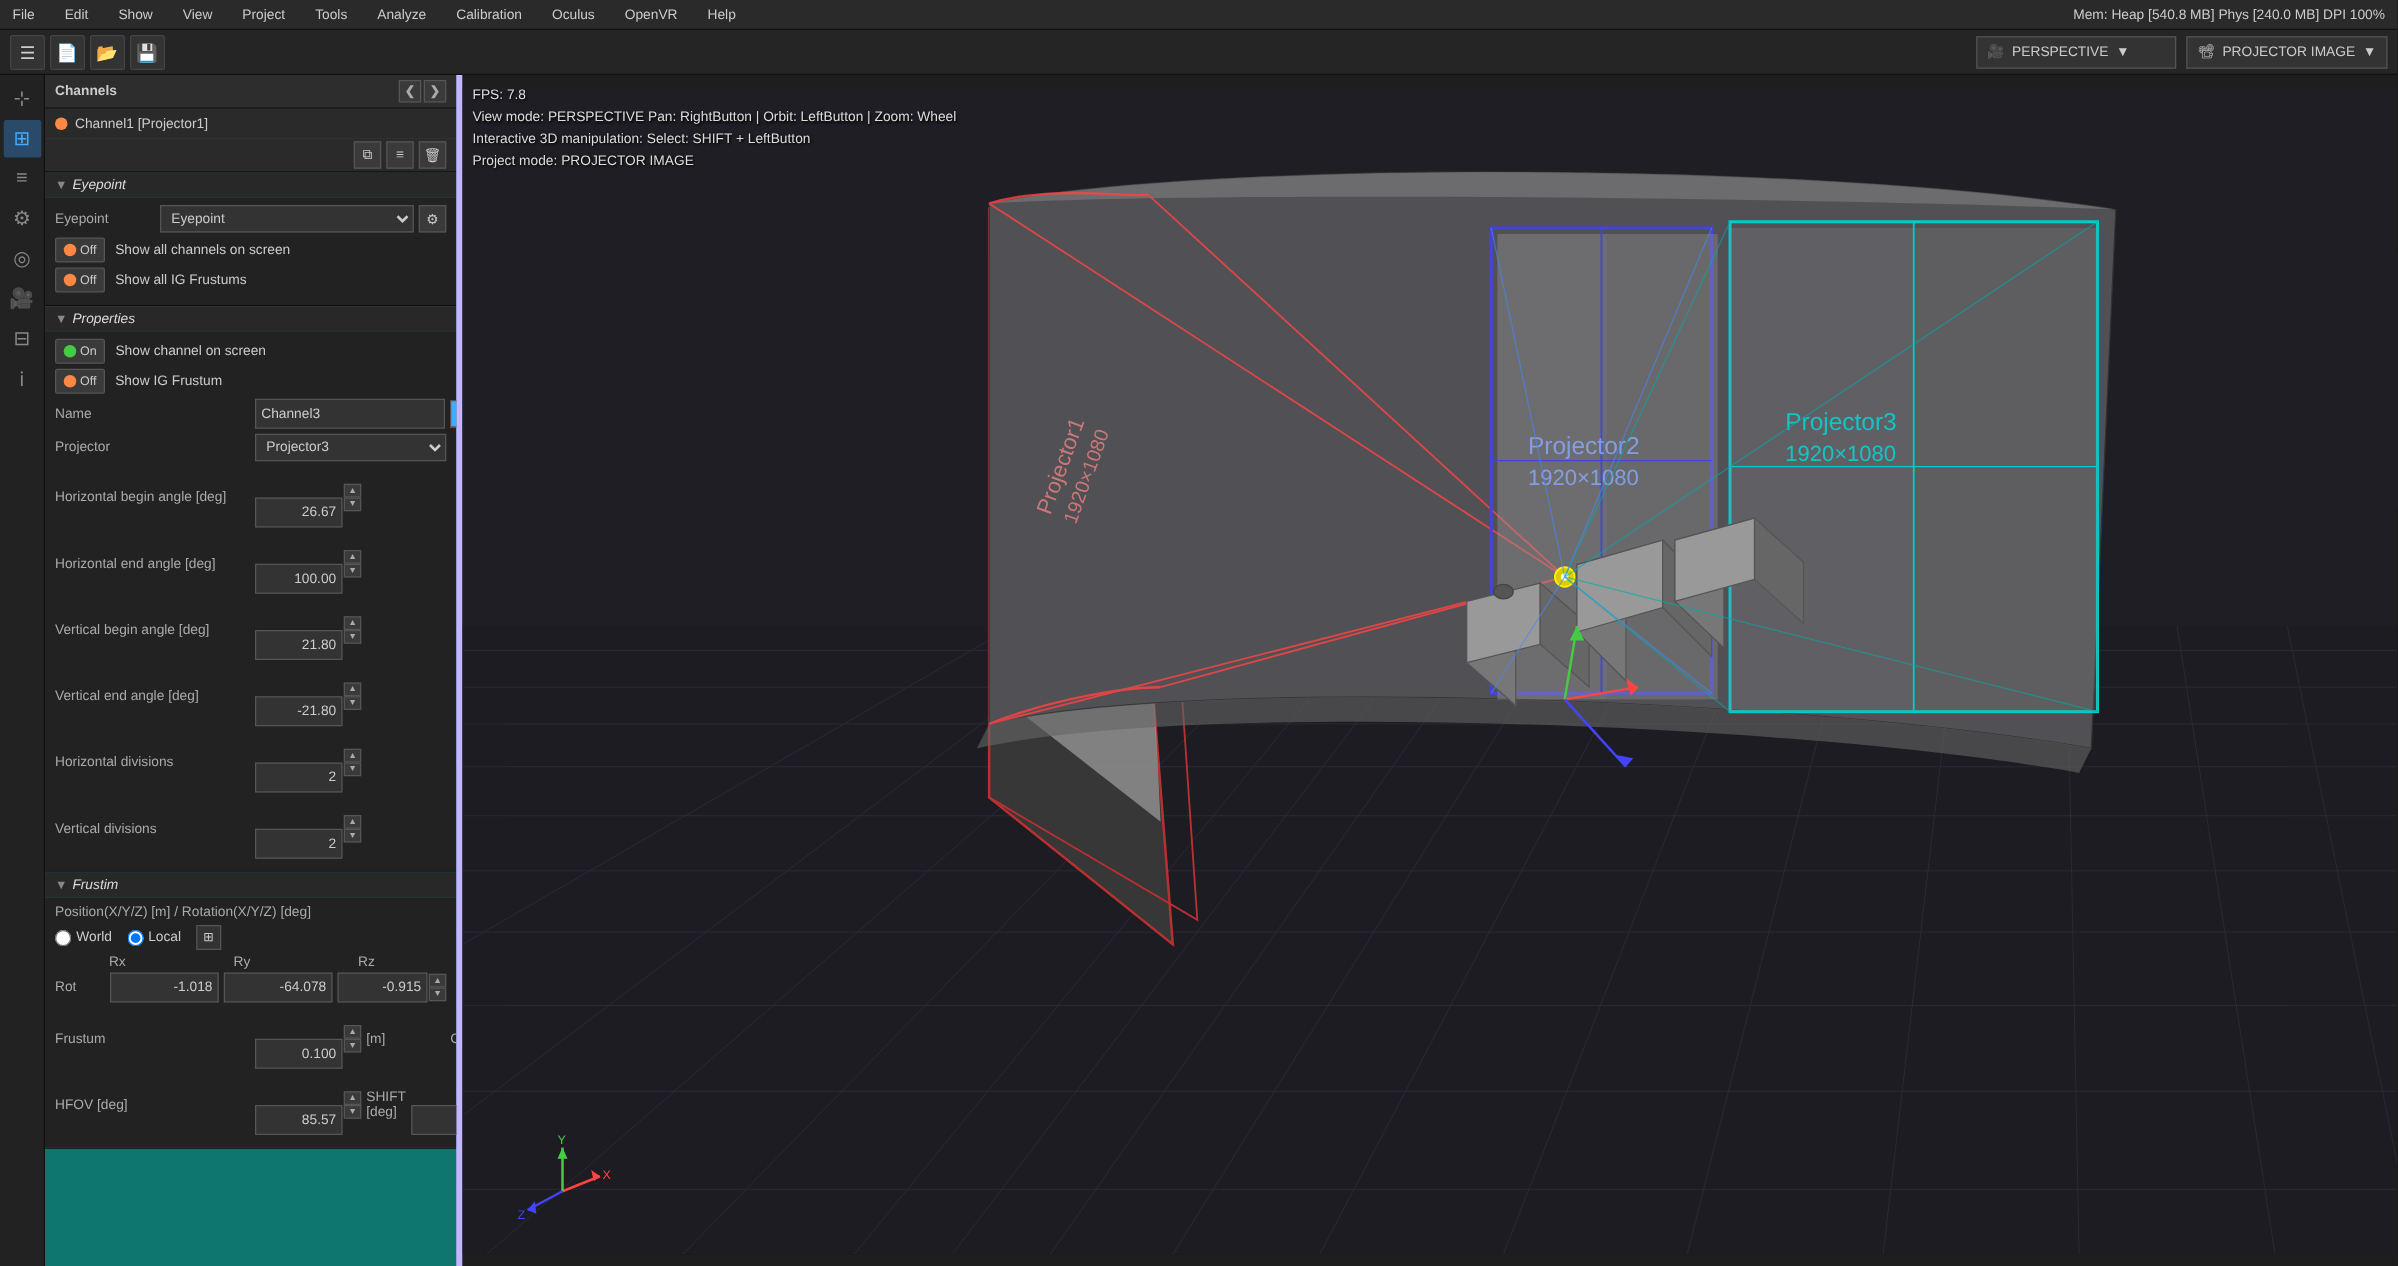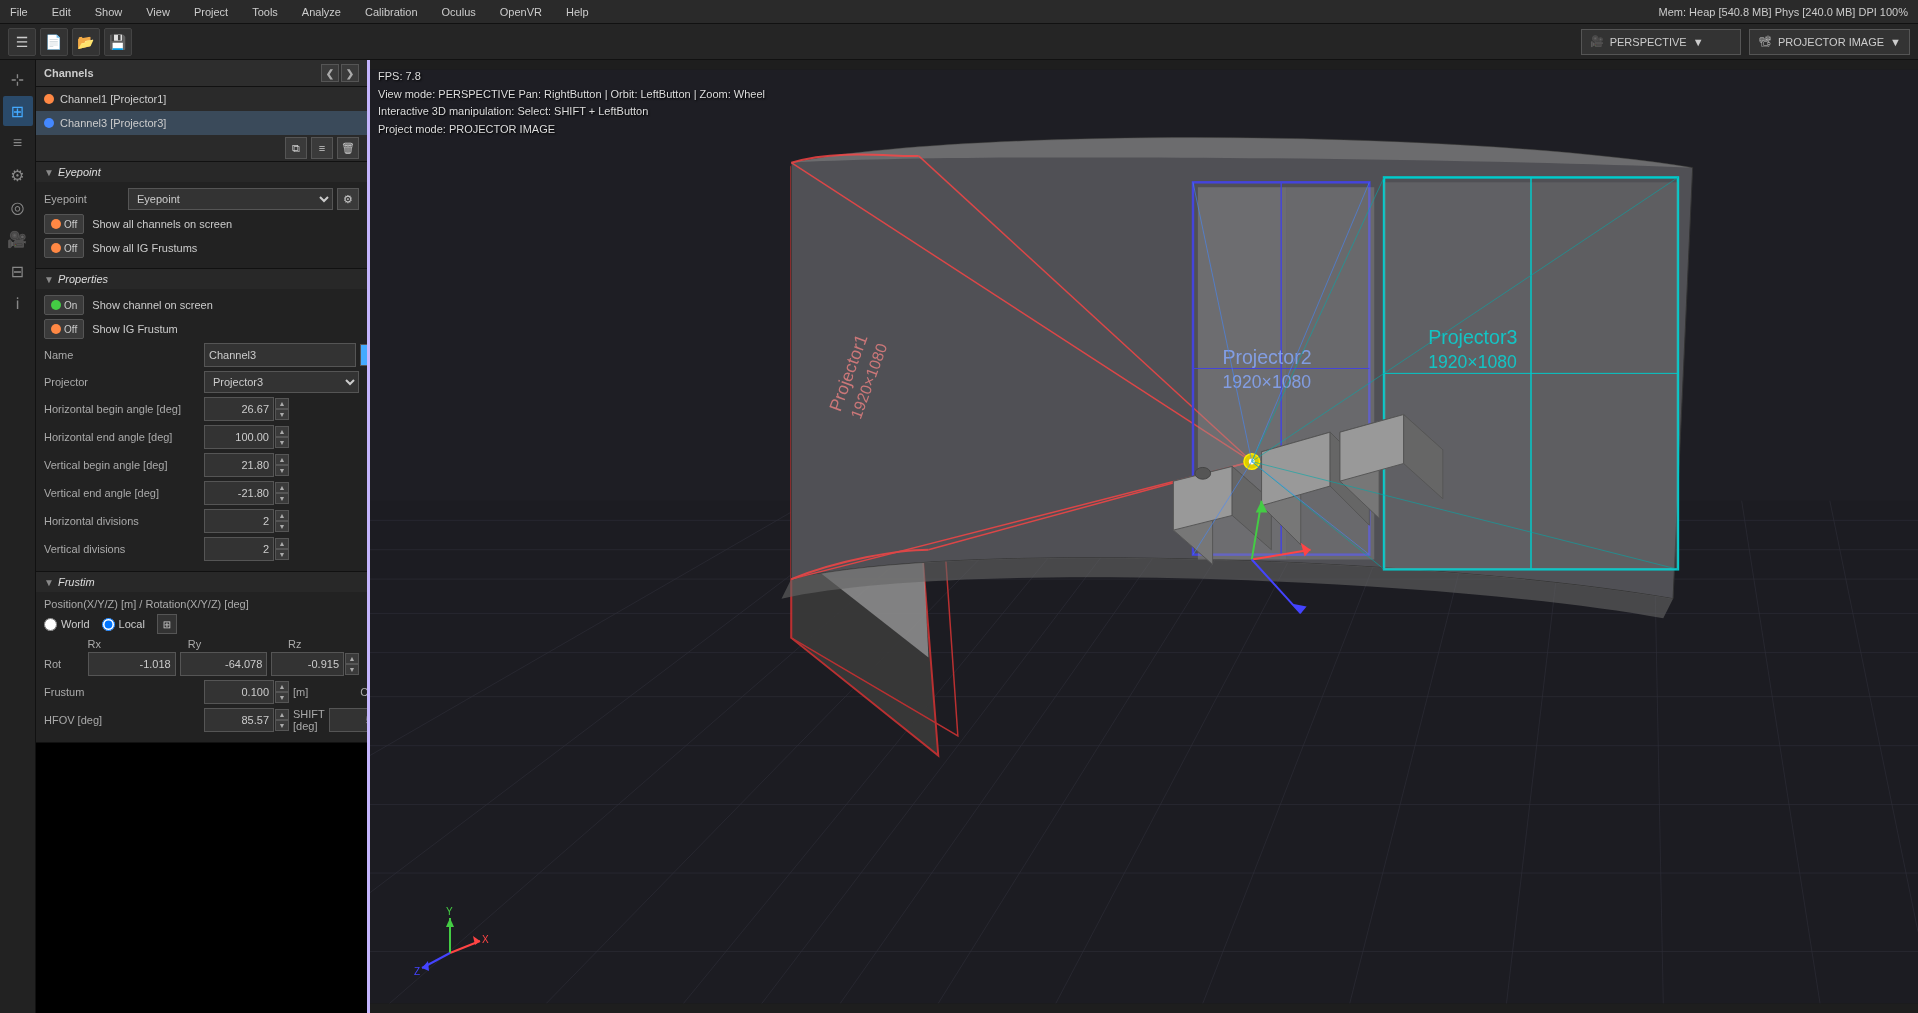--- a/index.html
+++ b/index.html
@@ -17,21 +17,21 @@
 
     
     #main { display: flex; height: calc(1013px - 60px); }
 
     
     #icon-sidebar { width: 36px; background: #222; border-right: 1px solid #111; display: flex; flex-direction: column; align-items: center; padding-top: 4px; gap: 2px; }
     .side-icon { width: 30px; height: 30px; display: flex; align-items: center; justify-content: center; cursor: pointer; color: #888; font-size: 16px; border-radius: 2px; }
     .side-icon.active { background: #2a4a6a; color: #4af; }
 
     
-    #left-panel { width: 334px; background: #000000; border-right: 3px solid #c4b5fd; display: flex; flex-direction: column; overflow-y: auto; overflow-x: hidden; }
+    #left-panel { width: 334px; background: #0f766e; border-right: 5px solid #c4b5fd; display: flex; flex-direction: column; overflow-y: auto; overflow-x: hidden; }
     #left-panel::-webkit-scrollbar { width: 6px; }
     #left-panel::-webkit-scrollbar-track { background: #1a1a1a; }
     #left-panel::-webkit-scrollbar-thumb { background: #444; }
 
     
     .section-header { display: flex; align-items: center; background: #2d2d2d; padding: 4px 8px; border-bottom: 1px solid #111; font-size: 11px; font-weight: bold; color: #ccc; }
     .section-header .title { flex: 1; }
     .section-header .nav-arrows { display: flex; gap: 2px; }
     .nav-arrow { width: 18px; height: 18px; background: #3a3a3a; border: 1px solid #555; display: flex; align-items: center; justify-content: center; cursor: pointer; font-size: 10px; color: #aaa; }
 
@@ -57,21 +57,21 @@
     select { background: #333; border: 1px solid #555; color: #ccc; font-size: 11px; padding: 1px 4px; height: 22px; width: 100%; }
     input[type=text], .text-input { background: #333; border: 1px solid #555; color: #ccc; font-size: 11px; padding: 11px 4px; height: 22px; flex: 1; }
 
     .toggle-row { display: flex; align-items: center; gap: 8px; margin-bottom: 4px; font-size: 11px; color: #ccc; }
     .toggle-btn { display: flex; align-items: center; gap: 3px; background: #3a3a3a; border: 1px solid #555; padding: 1px 6px; cursor: pointer; height: 20px; font-size: 10px; border-radius: 2px; }
     .toggle-btn .indicator { width: 10px; height: 10px; border-radius: 50%; }
     .indicator.green { background: #4c4; }
     .indicator.orange { background: #f84; }
 
     .num-input-wrap { display: flex; align-items: center; }
-    .num-input { background: #333; border: 1px solid #555; color: #ccc; font-size: 11px; padding: 1px 4px; height: 22px; width: 70px; text-align: right; }
+    .num-input { background: #333; border: 1px solid #555; color: #ccc; font-size: 11px; padding: 1px 4px; height: 22px; width: 70px; text-align: right; margin-top: 25px; }
     .num-spinners { display: flex; flex-direction: column; margin-left: 1px; }
     .spin-btn { width: 14px; height: 11px; background: #3a3a3a; border: 1px solid #555; display: flex; align-items: center; justify-content: center; cursor: pointer; font-size: 7px; color: #aaa; line-height: 1; }
 
     .color-swatch { width: 22px; height: 22px; border: 1px solid #555; cursor: pointer; flex-shrink: 0; }
 
     .prop-row { display: flex; align-items: center; margin-bottom: 4px; }
     .prop-label { color: #aaa; font-size: 11px; width: 160px; flex-shrink: 0; }
     .prop-controls { display: flex; align-items: center; gap: 4px; flex: 1; }
 
     .radio-group { display: flex; align-items: center; gap: 12px; margin: 4px 0; }
@@ -155,24 +155,20 @@
       <div class="nav-arrows">
         <div class="nav-arrow">❮</div>
         <div class="nav-arrow">❯</div>
       </div>
     </div>
 
     <div class="channel-list">
       <div class="channel-item">
         <div class="channel-dot" style="background:#f84;"></div>
         <span class="channel-name">Channel1 [Projector1]</span>
-      </div>
-      <div class="channel-item selected">
-        <div class="channel-dot" style="background:#48f;"></div>
-        <span class="channel-name">Channel3 [Projector3]</span>
       </div>
     </div>
 
     <div class="channel-toolbar">
       <div class="ch-btn">⧉</div>
       <div class="ch-btn">≡</div>
       <div class="ch-btn">🗑</div>
     </div>
 
     <div class="subsection">

